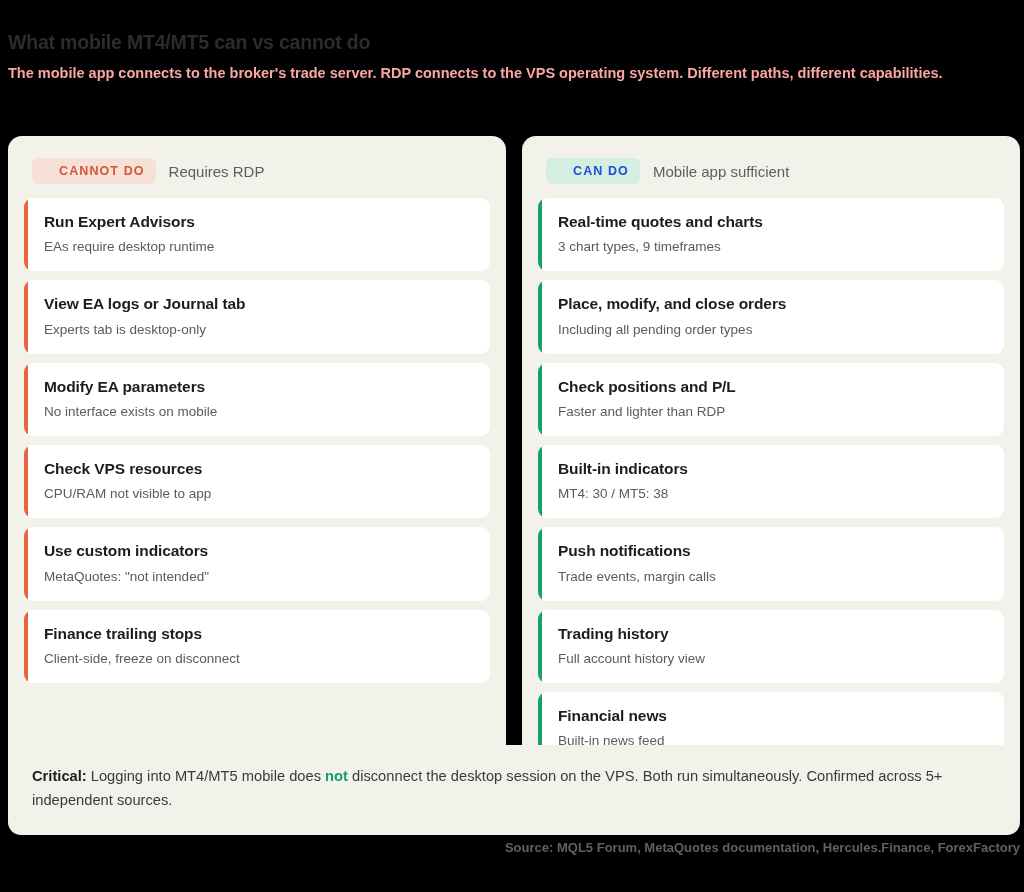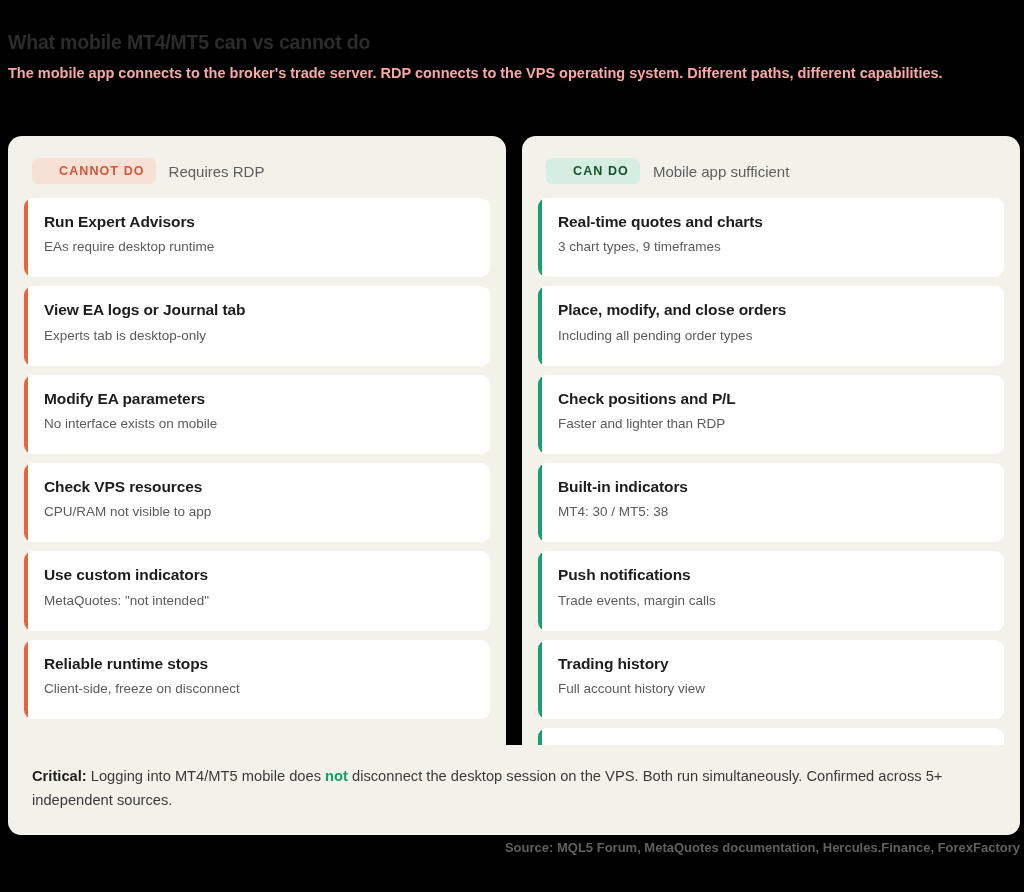--- a/index.html
+++ b/index.html
@@ -73,40 +73,40 @@
     padding: 6px 11px 6px 27px;
     border-radius: 6px;
     white-space: nowrap;
   }
   .badge-cannot {
     background: #f7e1d6;
     color: #d2563a;
   }
   .badge-can {
     background: #d6eee1;
-    color: #14532d;
+    color: #1d4ed8;
   }
 
   .panel-head-note {
     font-size: 15px;
     color: #5e5e5e;
     font-weight: 400;
   }
 
   .card-list {
     display: flex;
     flex-direction: column;
     gap: 9px;
   }
 
   .card {
     position: relative;
     background: #ffffff;
     border-radius: 9px;
-    padding: 14px 16px 21px 20px;
+    padding: 14px 16px 15px 20px;
     overflow: hidden;
   }
   .card::before {
     content: "";
     position: absolute;
     left: 0;
     top: 0;
     bottom: 0;
     width: 4px;
     border-radius: 4px;
@@ -194,21 +194,21 @@
           </div>
           <div class="card accent-orange">
             <div class="card-title">Check VPS resources</div>
             <div class="card-sub">CPU/RAM not visible to app</div>
           </div>
           <div class="card accent-orange">
             <div class="card-title">Use custom indicators</div>
             <div class="card-sub">MetaQuotes: "not intended"</div>
           </div>
           <div class="card accent-orange">
-            <div class="card-title">Reliable runtime stops</div>
+            <div class="card-title">Finance trailing stops</div>
             <div class="card-sub">Client-side, freeze on disconnect</div>
           </div>
         </div>
       </div>
       <div class="panel">
         <div class="panel-head">
           <span class="badge badge-can">CAN DO</span>
           <span class="panel-head-note">Mobile app sufficient</span>
         </div>
         <div class="card-list">

